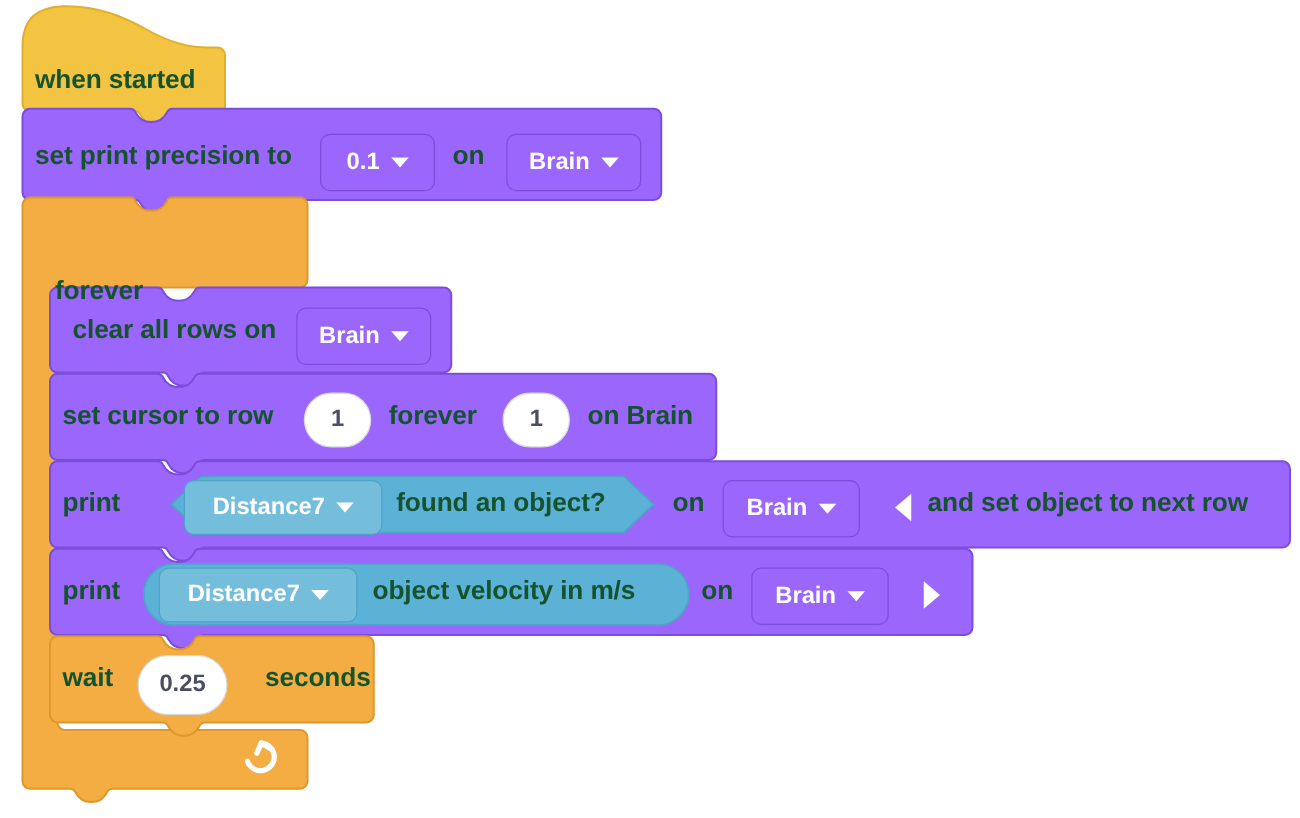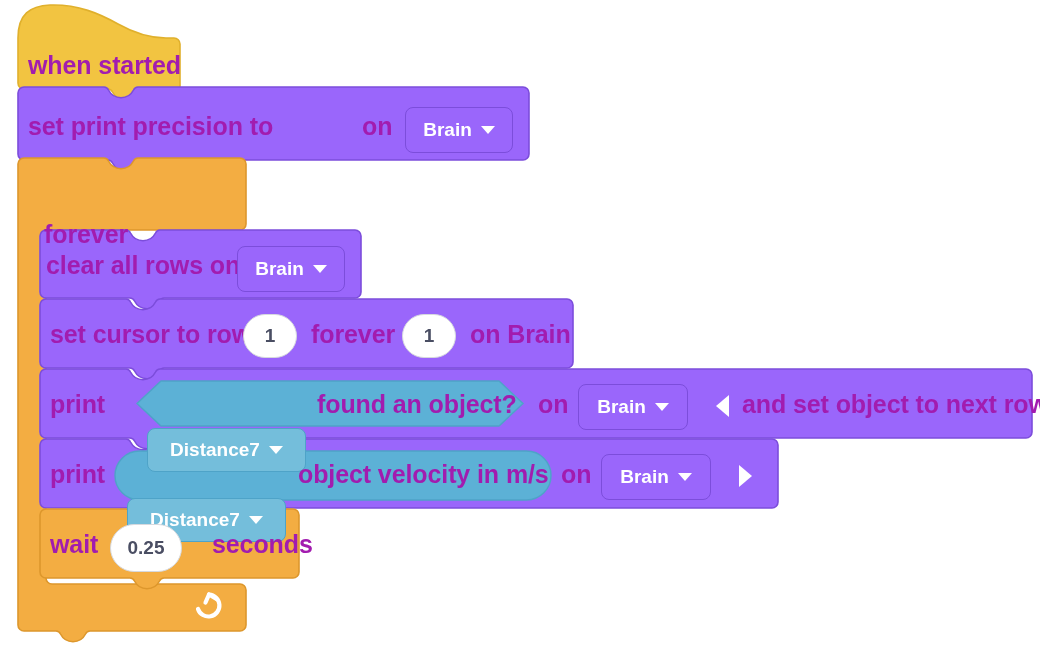--- a/index.html
+++ b/index.html
@@ -35,22 +35,22 @@
   .layer-text {
     position: absolute;
     left: 0; top: 0;
     width: 1040px;
     height: 654px;
     pointer-events: none;
   }
 
   .lbl {
     position: absolute;
-    color: #a21caf;
-    font-size: 25px;
+    color: #14532d;
+    font-size: 21px;
     font-weight: bold;
     white-space: nowrap;
     line-height: 1;
     letter-spacing: -0.1px;
     pointer-events: auto;
   }
 
   
   .field {
     position: absolute;
@@ -66,21 +66,20 @@
     white-space: nowrap;
     cursor: pointer;
   }
   .field.purple {
     background: #9a66fb;
     border: 1px solid #7c4ddb;
   }
   .field.teal {
     background: #74bedb;
     border: 1px solid #4ea3c8;
-    margin-top: 44px;
   }
 
   
   .numfield {
     position: absolute;
     box-sizing: border-box;
     display: flex;
     align-items: center;
     justify-content: center;
     background: #ffffff;
@@ -289,31 +288,35 @@
       <path d="M13,4.5 L9.5,12.5 M13,4.5 L20.5,9" stroke-linejoin="round"></path>
     </g>
   </svg>
 
   <div class="layer-text">
 
     <div class="lbl" style="left:28px; top:53px;">when started</div>
 
     <div class="lbl" style="left:28px; top:114px;">set print precision to</div>
 
+    <div class="field purple" style="left:256px; top:107px; width:92px; height:46px;">
+      <span>0.1</span>
+      <span class="caret"></span>
+    </div>
 
     <div class="lbl" style="left:362px; top:114px;">on</div>
 
     <div class="field purple" style="left:405px; top:107px; width:108px; height:46px;">
       <span>Brain</span>
       <span class="caret"></span>
     </div>
 
     <div class="lbl" style="left:44px; top:186px;margin-top:36px;">forever</div>
 
-    <div class="lbl" style="left:46px; top:253px;text-align:right;">clear all rows on</div>
+    <div class="lbl" style="left:58px; top:253px;text-align:right;">clear all rows on</div>
 
     <div class="field purple" style="left:237px; top:246px; width:108px; height:46px;">
       <span>Brain</span>
       <span class="caret"></span>
     </div>
 
     <div class="lbl" style="left:50px; top:322px;">set cursor to row</div>
 
     <div class="numfield" style="left:243px; top:314px; width:54px; height:44px;">1</div>
 

